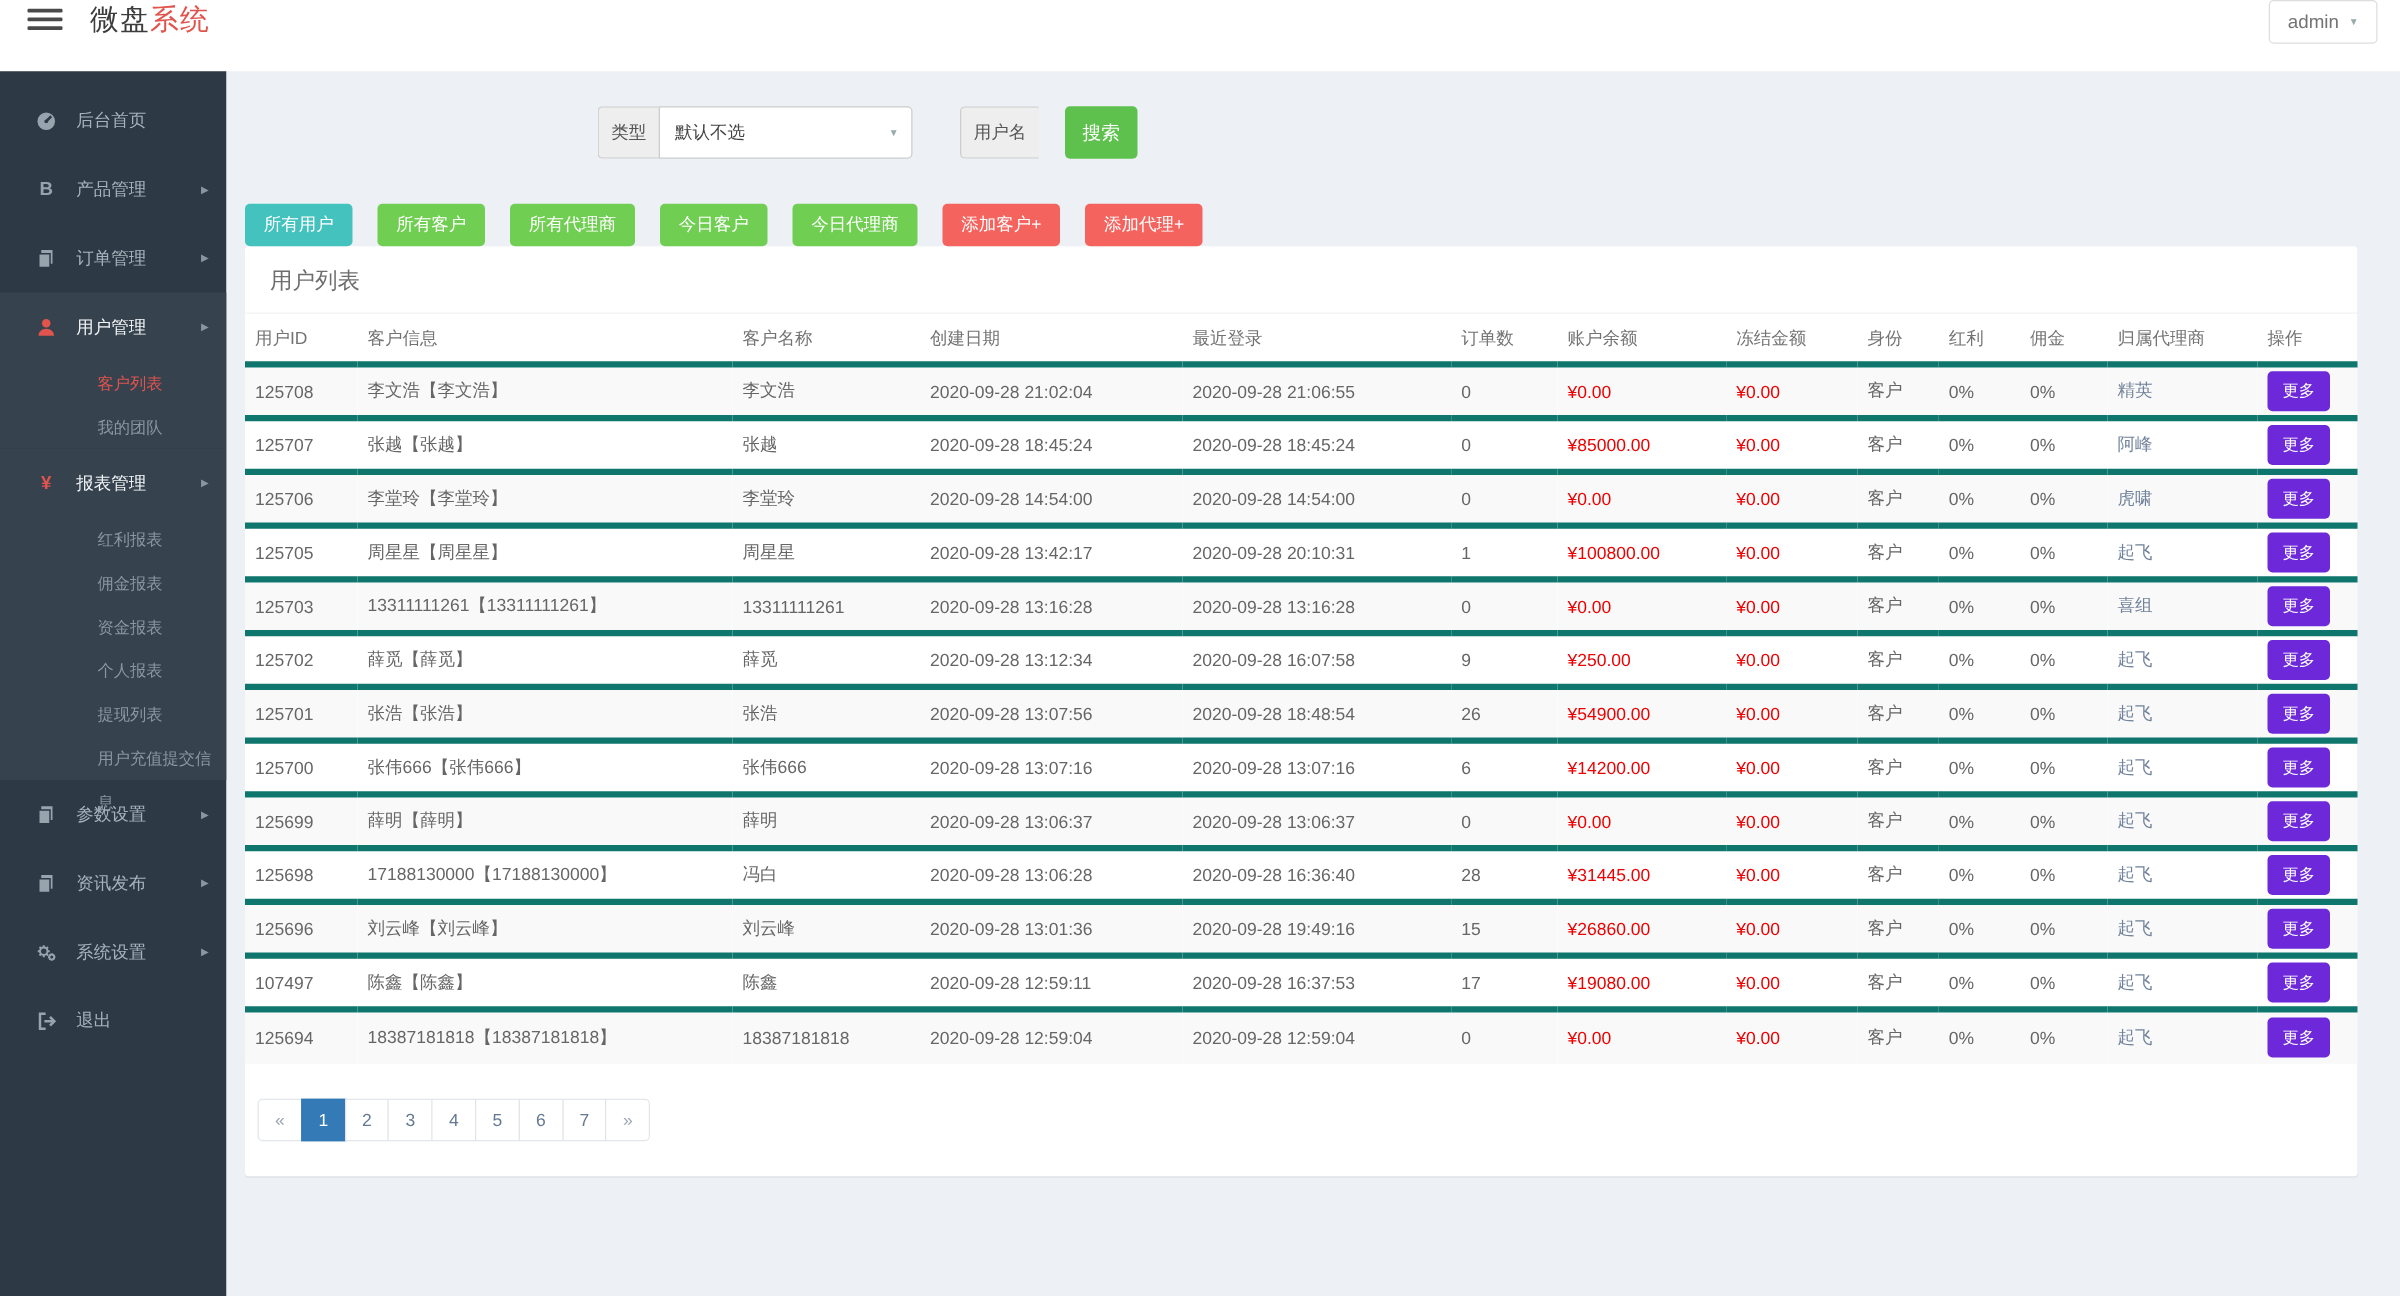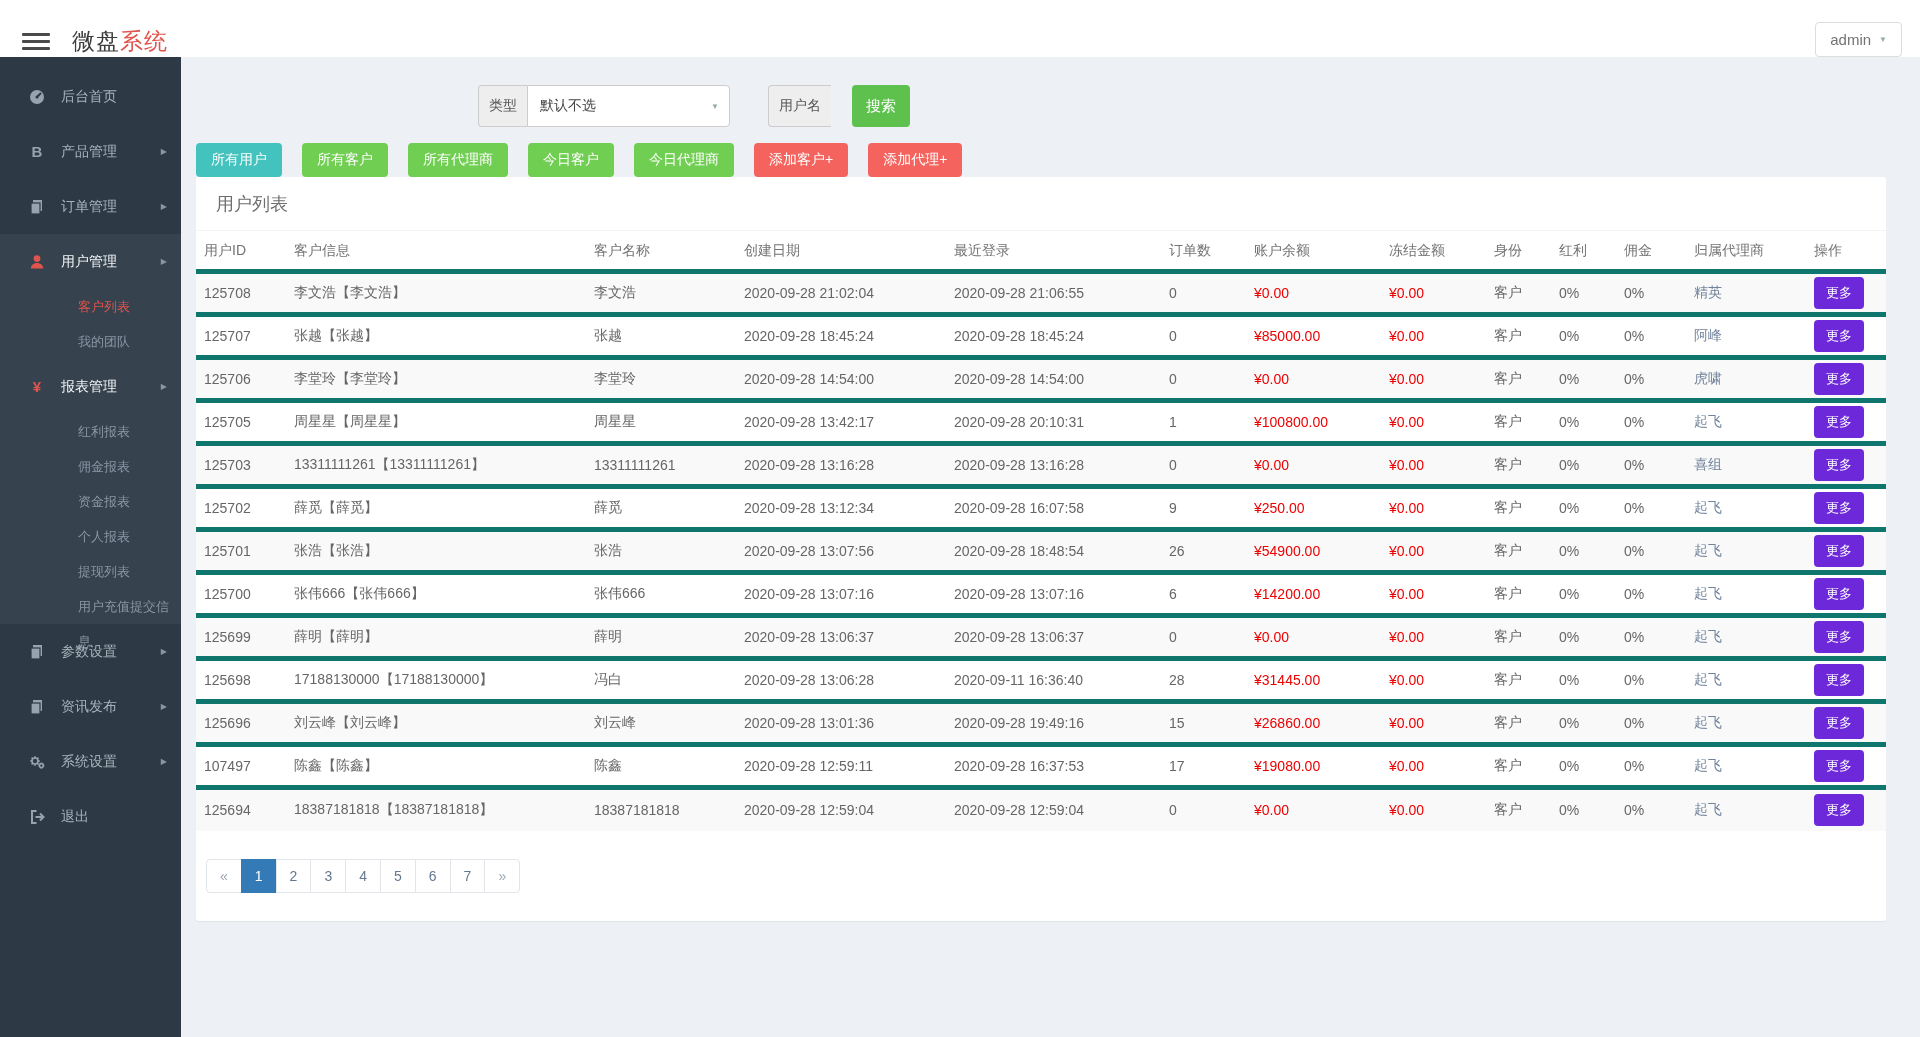--- a/index.html
+++ b/index.html
@@ -1,20 +1,20 @@
 <!DOCTYPE html>
 <html><head>
 <meta charset="utf-8">
 <style>
   * { box-sizing: border-box; margin: 0; padding: 0; }
   html,body { width:1920px; height:1037px; overflow:hidden;
     font-family:"Liberation Sans","DejaVu Sans",sans-serif; background:#edf0f5; color:#666; }
 
   
-  .topbar { height:57px; background:#fff; display:flex; align-items:flex-end;
+  .topbar { height:57px; background:#fff; display:flex; align-items:flex-start;
     justify-content:space-between; padding:0 18px 0 22px; }
   .topbar-left { display:flex; align-items:center; }
   .hamburger { width:28px; cursor:pointer; margin-right:22px; }
   .hamburger div { height:3px; background:#4a4a4a; margin:4px 0; border-radius:1px; }
   .logo { font-size:23px; letter-spacing:1px; }
   .logo .b1 { color:#3c3c3c; }
   .logo .b2 { color:#e0544d; }
   .user-menu { border:1px solid #ddd; border-radius:4px; padding:8px 14px; color:#737373;
     font-size:15px; display:flex; align-items:center; gap:8px; cursor:pointer; background:#fff; }
   .caret { font-size:8px; color:#9aa; }
@@ -48,21 +48,21 @@
     padding:0 10px 0 12px; font-size:14px; color:#444; cursor:pointer; }
   .text-input { width:395px; border:1px solid #ccc; border-radius:0 4px 4px 0;
     background:#fff; padding:0 12px; font-size:15px; color:#444; outline:none;
     font-family:inherit; }
   .text-input::placeholder { color:#b8b8b8; }
   .g2 { margin-left:38px; }
   .btn-search { margin-left:21px; height:42px; padding:0 14px; background:#5ec14e;
     color:#fff; border:none; border-radius:4px; font-size:15px; cursor:pointer;
     font-family:inherit; }
 
-  .action-row { display:flex; margin-top:16px; }
+  .action-row { display:flex; margin-top:36px; }
   .abtn { height:34px; padding:0 15px; margin-right:20px; border:none; border-radius:4px;
     color:#fff; font-size:14px; cursor:pointer; font-family:inherit; }
   .abtn.teal { background:#44c2bd; }
   .abtn.green { background:#70ce52; }
   .abtn.red { background:#f4635e; }
 
   
   .panel { background:#fff; border-radius:3px;
     box-shadow:0 1px 1px rgba(0,0,0,.05); padding-bottom:14px; }
   .panel-title { padding:15px 20px 14px 20px; font-size:18px; color:#6e6e6e;
@@ -419,21 +419,21 @@
             <td>0%</td>
             <td>0%</td>
             <td class="agent">起飞</td>
             <td><button class="btn-more">更多</button></td>
           </tr>
           <tr>
             <td>125698</td>
             <td>17188130000【17188130000】</td>
             <td>冯白</td>
             <td>2020-09-28 13:06:28</td>
-            <td>2020-09-11 16:36:40</td>
+            <td>2020-09-28 16:36:40</td>
             <td>28</td>
             <td class="money">¥31445.00</td>
             <td class="money">¥0.00</td>
             <td>客户</td>
             <td>0%</td>
             <td>0%</td>
             <td class="agent">起飞</td>
             <td><button class="btn-more">更多</button></td>
           </tr>
           <tr>

